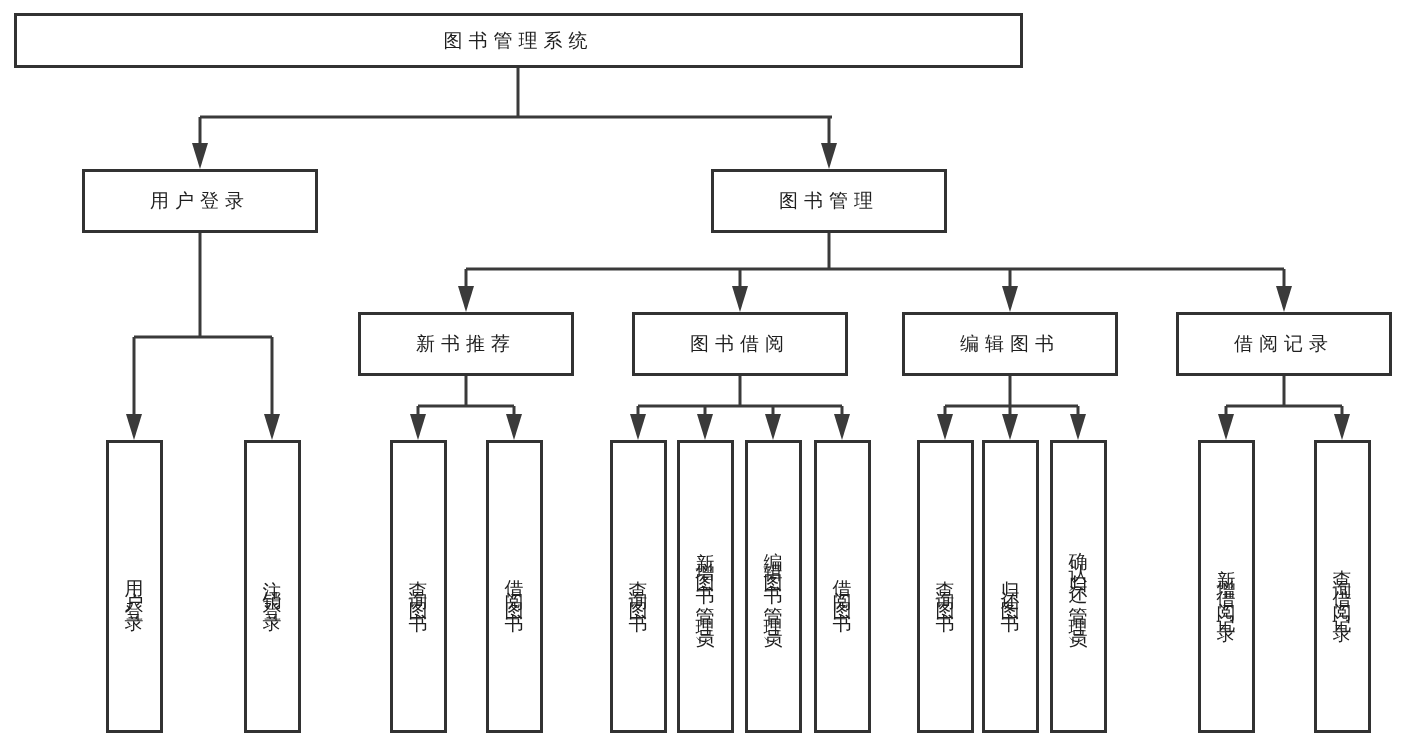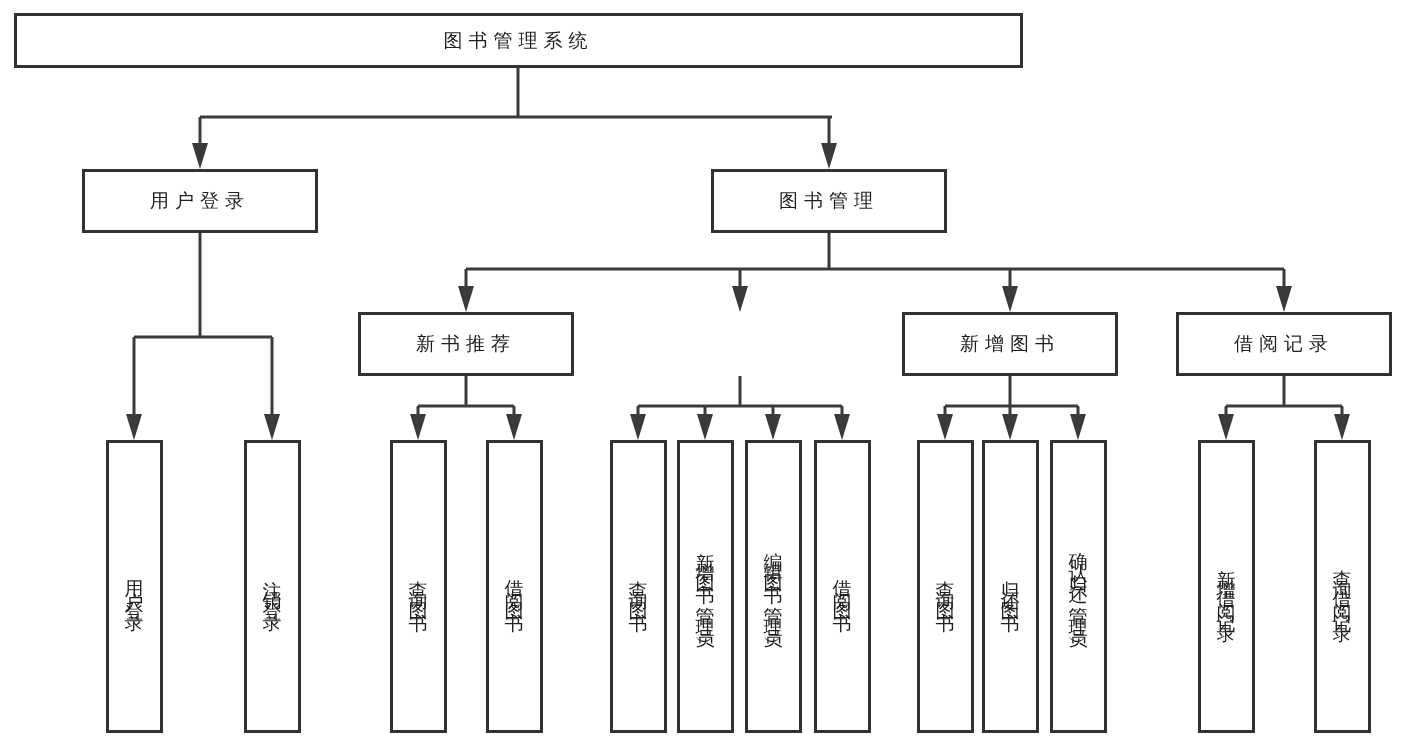--- a/index.html
+++ b/index.html
@@ -128,22 +128,25 @@
   <div class="node" style="left:82px; top:169px; width:236px; height:64px;">
     <span class="h-label">用户登录</span>
   </div>
   <div class="node" style="left:711px; top:169px; width:236px; height:64px;">
     <span class="h-label">图书管理</span>
   </div>
 
   <div class="node" style="left:358px; top:312px; width:216px; height:64px;justify-content:center;">
     <span class="h-label">新书推荐</span>
   </div>
+  <div class="node" style="left:632px; top:312px; width:216px; height:64px;">
+    <span class="h-label">图书借阅</span>
+  </div>
   <div class="node" style="left:902px; top:312px; width:216px; height:64px;">
-    <span class="h-label">新增图书</span>
+    <span class="h-label">编辑图书</span>
   </div>
   <div class="node" style="left:1176px; top:312px; width:216px; height:64px;font-family:Liberation Mono, monospace;">
     <span class="h-label">借阅记录</span>
   </div>
 
   <div class="node leaf" style="left:106px; top:440px; width:57px; height:293px;">
     <span class="v-label">用户登录</span>
   </div>
   <div class="node leaf" style="left:244px; top:440px; width:57px; height:293px;">
     <span class="v-label">注销登录</span>

